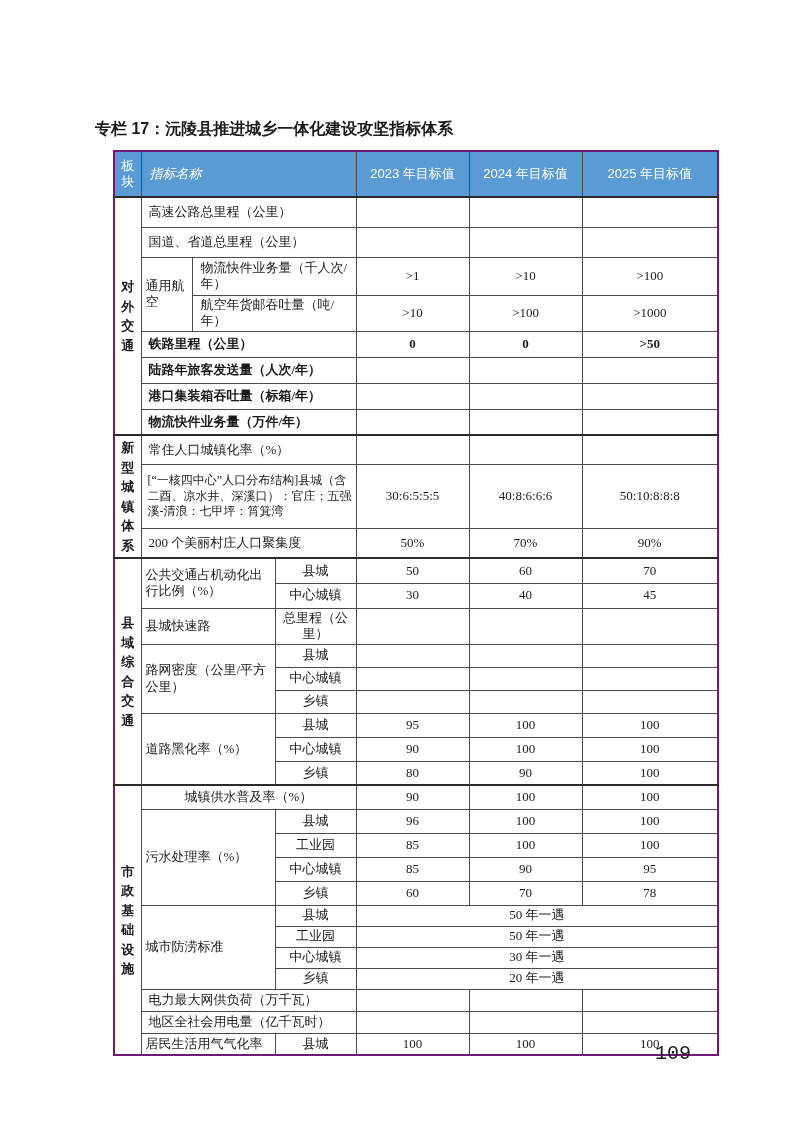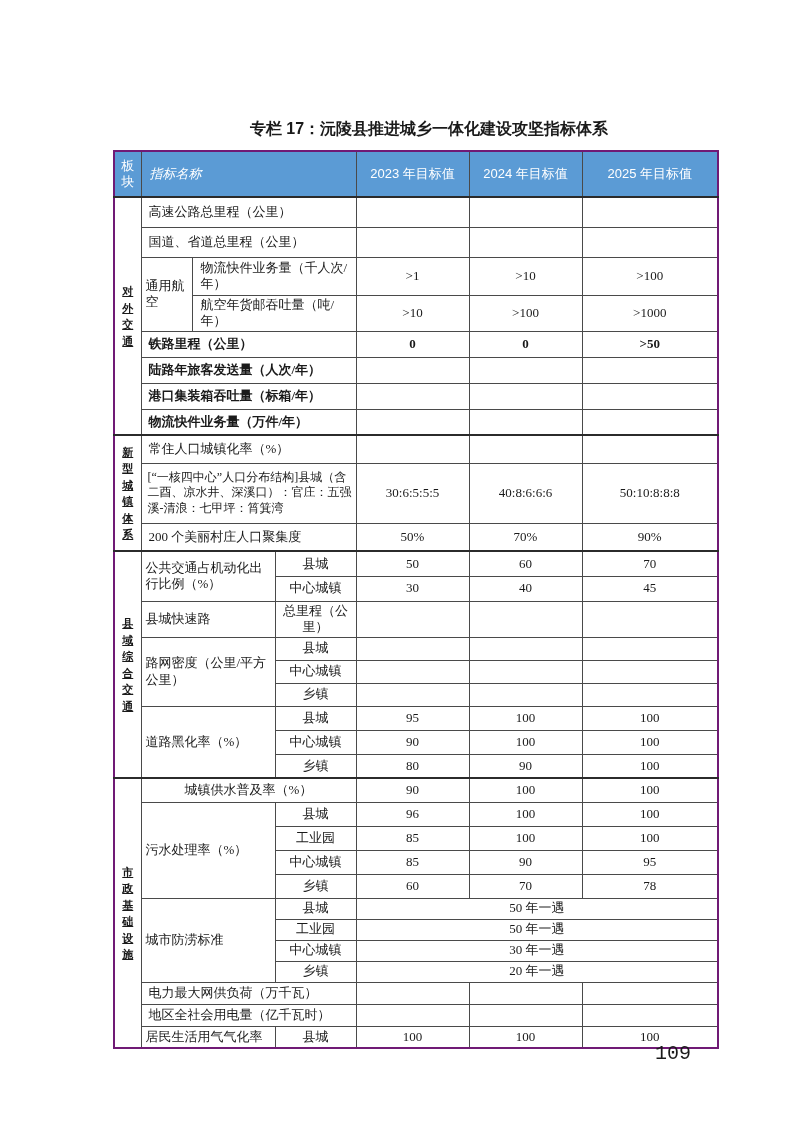--- a/index.html
+++ b/index.html
@@ -6,22 +6,22 @@
   html, body { margin: 0; padding: 0; }
   body {
     width: 793px; height: 1122px;
     background: #ffffff;
     position: relative;
     font-family: "Liberation Serif", "DejaVu Serif", serif;
     color: #1a1a1a;
   }
   .doc-title {
     position: absolute;
-    top: 119px; left: 127px; width: 604px;
-    text-align: center;
+    top: 119px; left: 95px; width: 604px;
+    text-align: left;
     font-family: "Liberation Sans", "DejaVu Sans", sans-serif;
     font-weight: 700;
     font-size: 16px;
     white-space: nowrap;
   }
   table.kpi {
     position: absolute;
     top: 150px; left: 113px;
     width: 604px;
     border-collapse: collapse;
@@ -48,23 +48,22 @@
   .kpi thead th.hdr-indicator { text-align: left; padding-left: 8px; font-style: italic; }
   .kpi thead th.hdr-year { text-align: center; }
   .kpi thead th.hdr-section { text-align: center; padding: 1px 2px; }
   .kpi tbody { border-top: 2px solid #2b2b2b; }
   td.seclabel { text-align: center; padding: 2px 1px; }
   td.seclabel .vtext {
     width: 14px; margin: 0 auto;
     word-break: break-all;
     font-family: "Liberation Sans", "DejaVu Sans", sans-serif;
     font-weight: 700;
-    font-size: 11px;
+    font-size: 13px;
     line-height: 1.5;
-    text-decoration: underline;
   }
   td.name { text-align: left; padding-left: 7px; }
   td.name.center { text-align: center; padding-left: 4px; }
   td.name.small { font-size: 12px; line-height: 1.3; padding: 2px 4px 2px 6px; }
   td.group { text-align: left; }
   td.sub { text-align: center; }
   td.sub.left { text-align: left; padding-left: 8px; }
   td.val { text-align: center; }
   tr.h21 { height: 21px; } tr.h22 { height: 22px; } tr.h23 { height: 23px; }
   tr.h24 { height: 24px; } tr.h25 { height: 25px; } tr.h26 { height: 26px; font-weight: bold; }

